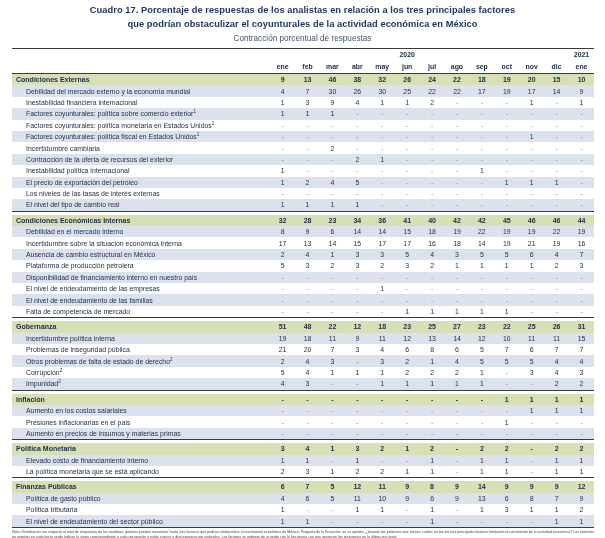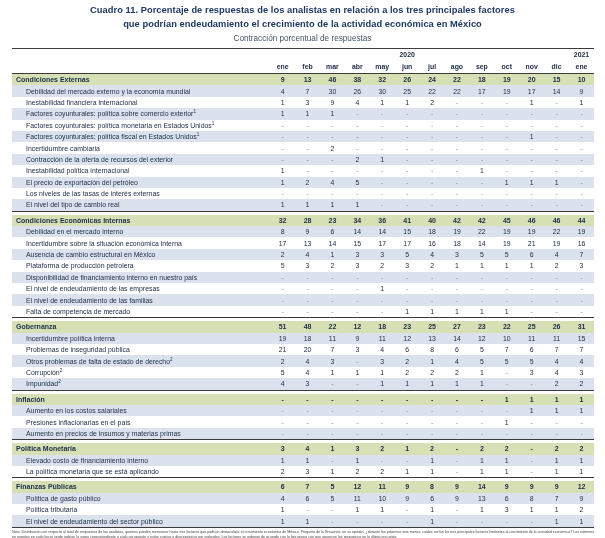--- a/index.html
+++ b/index.html
@@ -96,22 +96,22 @@
     text-align:justify;
   }
   .notes p{margin:0 0 0.5px 0;}
 </style>
 </head>
 <body>
 
 <div class="page">
 
   <div class="title-block">
-    <div class="title-line">Cuadro 11. Porcentaje de respuestas de los analistas en relación a los tres principales factores</div>
-    <div class="title-line">que podrían endeudamiento el crecimiento de la actividad económica en México</div>
+    <div class="title-line">Cuadro 17. Porcentaje de respuestas de los analistas en relación a los tres principales factores</div>
+    <div class="title-line">que podrían obstaculizar el coyunturales de la actividad económica en México</div>
     <div class="subtitle">Contracción porcentual de respuestas</div>
   </div>
 
   <div class="table-wrap">
     <table class="main">
       <colgroup>
         <col class="c-label">
         <col class="c-m">
           <col class="c-m">
           <col class="c-m">

